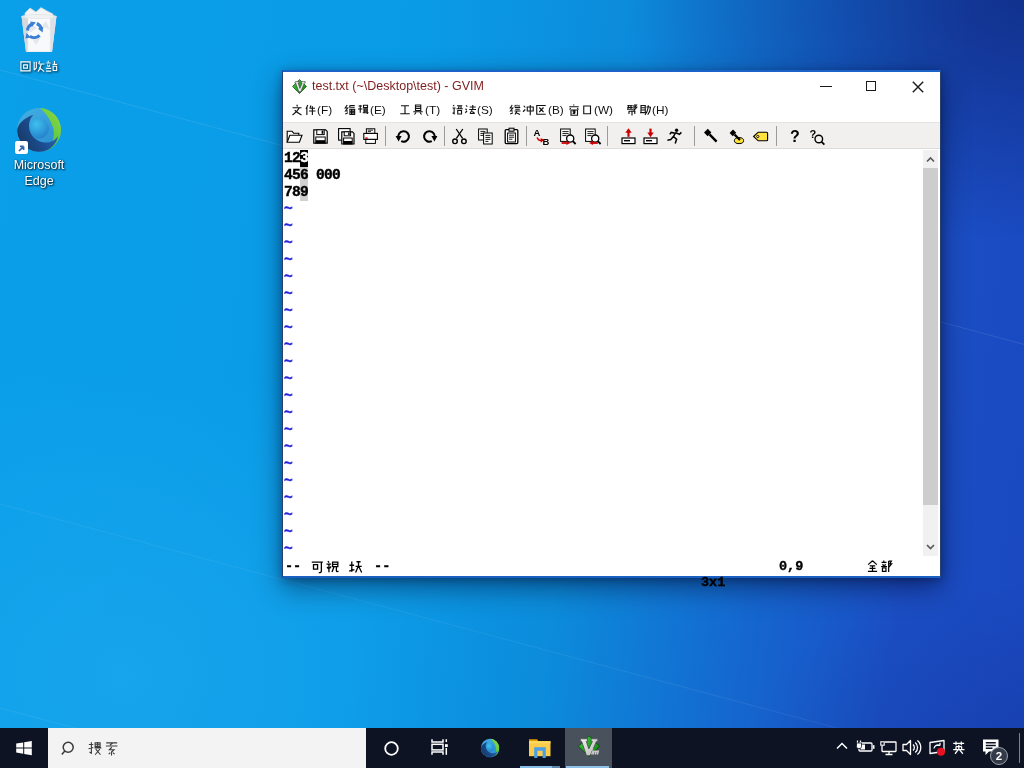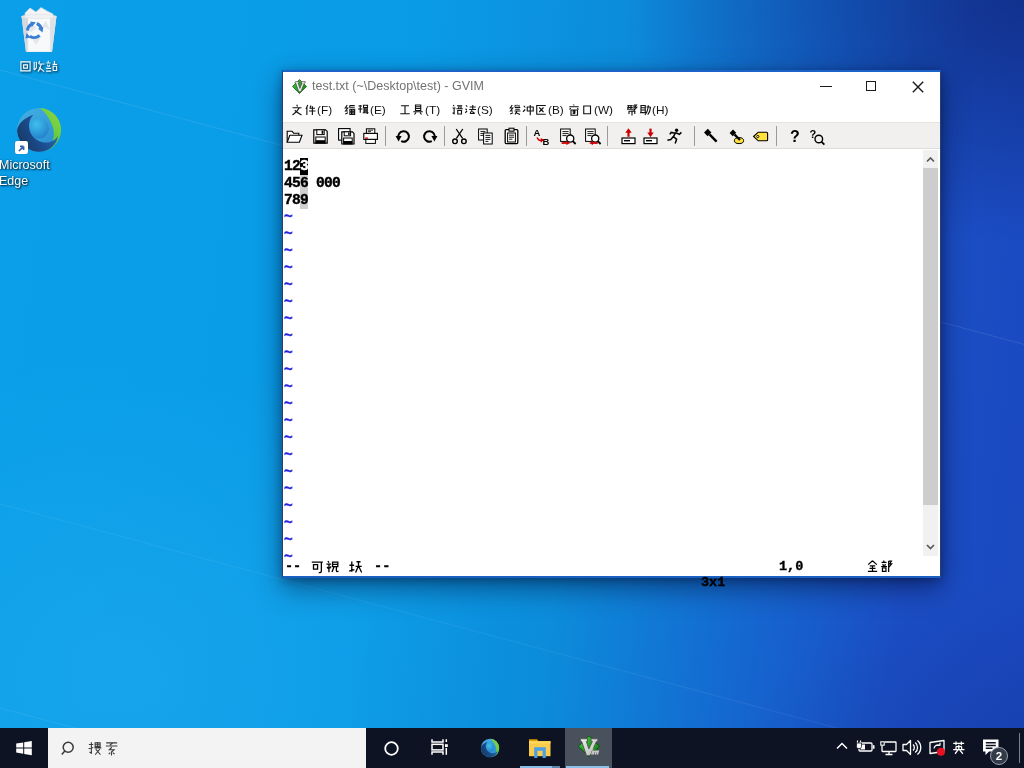--- a/index.html
+++ b/index.html
@@ -12,40 +12,40 @@
       linear-gradient(97deg, #0a9fe9 0%, #0a9be7 38%, #0c8cdb 56%, #1566cf 74%, #1b4ec4 87%, #1a48c0 100%);}
   .beam{position:absolute;left:-50px;width:1300px;height:1px;background:rgba(255,255,255,0.10);transform-origin:0 0;}
   #bar{position:absolute;left:0;top:728px;width:1024px;height:40px;background:#0d1322;}
   svg.cj{stroke:currentColor;fill:none;display:inline-block;vertical-align:-2px;}
   .mi svg.cj{margin-right:1px;}
   
   #win{position:absolute;left:282px;top:70px;width:657px;height:504px;
     background:#fff;border:1px solid #29406e;border-top:2px solid #1b63c8;border-bottom:2px solid #1a5fc2;
     box-shadow:0 10px 26px rgba(0,0,30,0.45), 0 2px 8px rgba(0,0,30,0.3);}
   #ttl{position:absolute;left:0;top:0;width:100%;height:28px;background:#fff;}
-  #ttxt{position:absolute;left:29px;top:7px;font-size:12.5px;color:#737373;white-space:pre;}
+  #ttxt{position:absolute;left:29px;top:7px;font-size:12.5px;color:#7f1d1d;white-space:pre;}
   #menu{position:absolute;left:0;top:28px;width:100%;height:22px;background:#fff;}
   .mi{position:absolute;top:3px;height:16px;font-size:11.8px;color:#111;white-space:nowrap;}
   #tbar{position:absolute;left:0;top:50px;width:100%;height:27px;background:#f1f0ee;
     border-top:1px solid #e4e3e1;border-bottom:1px solid #dddcda;box-sizing:border-box;}
   .ti{position:absolute;top:4px;width:19px;height:19px;}
   .tsep{position:absolute;top:3px;width:1px;height:20px;background:#9b9b9b;}
-  #txt{position:absolute;left:1px;top:86px;width:600px;height:408px;background:#fff;
+  #txt{position:absolute;left:1px;top:78px;width:600px;height:408px;background:#fff;
     font-family:"Liberation Mono",monospace;font-weight:bold;font-size:14.6px;-webkit-text-stroke:0.4px;
     letter-spacing:-0.76px;color:#000;padding-left:16px;}
   .row{position:absolute;left:0;height:17px;line-height:17px;white-space:pre;}
   .tld{color:#2121dd;}
   .cur{background:#000;color:#fff;display:inline-block;width:8px;letter-spacing:normal;text-align:center;vertical-align:top;}
   .vsel{background:#d0d0d0;display:inline-block;width:8px;letter-spacing:normal;text-align:center;vertical-align:top;}
   #sbar{position:absolute;left:640px;top:78px;width:15px;height:406px;background:#f1f1f1;}
   #sthumb{position:absolute;left:0;top:18px;width:15px;height:337px;background:#cdcdcd;}
   #stat{position:absolute;left:1px;top:486px;width:655px;height:17px;background:#fff;
     font-family:"Liberation Mono",monospace;font-weight:bold;font-size:13.5px;line-height:17px;-webkit-text-stroke:0.35px;color:#000;white-space:pre;}
   
-  .dlbl{position:absolute;color:#fff;font-size:12.5px;text-align:left;
+  .dlbl{position:absolute;color:#fff;font-size:12.5px;text-align:center;
     text-shadow:1px 1px 2px rgba(0,0,0,0.85), 0 0 2px rgba(0,0,0,0.5);}
   
   #search{position:absolute;left:48px;top:728px;width:318px;height:40px;background:#f3f3f3;}
 </style></head>
 <body>
 <svg width="0" height="0" style="position:absolute">
 <defs>
 <g id="g_wen">
         <path d="M46 6 L52 20 M12 30 H84 M66 30 C56 52 34 74 12 88 M30 50 C46 66 66 78 84 88"></path>
       </g>
@@ -365,21 +365,21 @@
         <use href="#g_ke"></use>
       </svg>
     <svg class="cj" style="position:absolute;left:41px;top:2px" width="14" height="14" viewBox="0 0 96 96" stroke-width="9">
         <use href="#g_shi"></use>
       </svg>
     <svg class="cj" style="position:absolute;left:64px;top:2px" width="14" height="14" viewBox="0 0 96 96" stroke-width="9">
         <use href="#g_kuai"></use>
       </svg>
     <span style="position:absolute;left:82px;top:0">&nbsp;--</span>
     <span style="position:absolute;left:417px;top:16px">3x1</span>
-    <span style="position:absolute;left:495px;top:0">1,0</span>
+    <span style="position:absolute;left:495px;top:0">0,9</span>
     <svg class="cj" style="position:absolute;left:582px;top:2px" width="13" height="13" viewBox="0 0 96 96" stroke-width="9">
         <use href="#g_quan"></use>
       </svg>
     <svg class="cj" style="position:absolute;left:596px;top:2px" width="13" height="13" viewBox="0 0 96 96" stroke-width="9">
         <use href="#g_bu"></use>
       </svg>
   </div>
 </div>
 
 <svg class="abs" style="left:17px;top:7px" width="44" height="48" viewBox="0 0 44 48">

